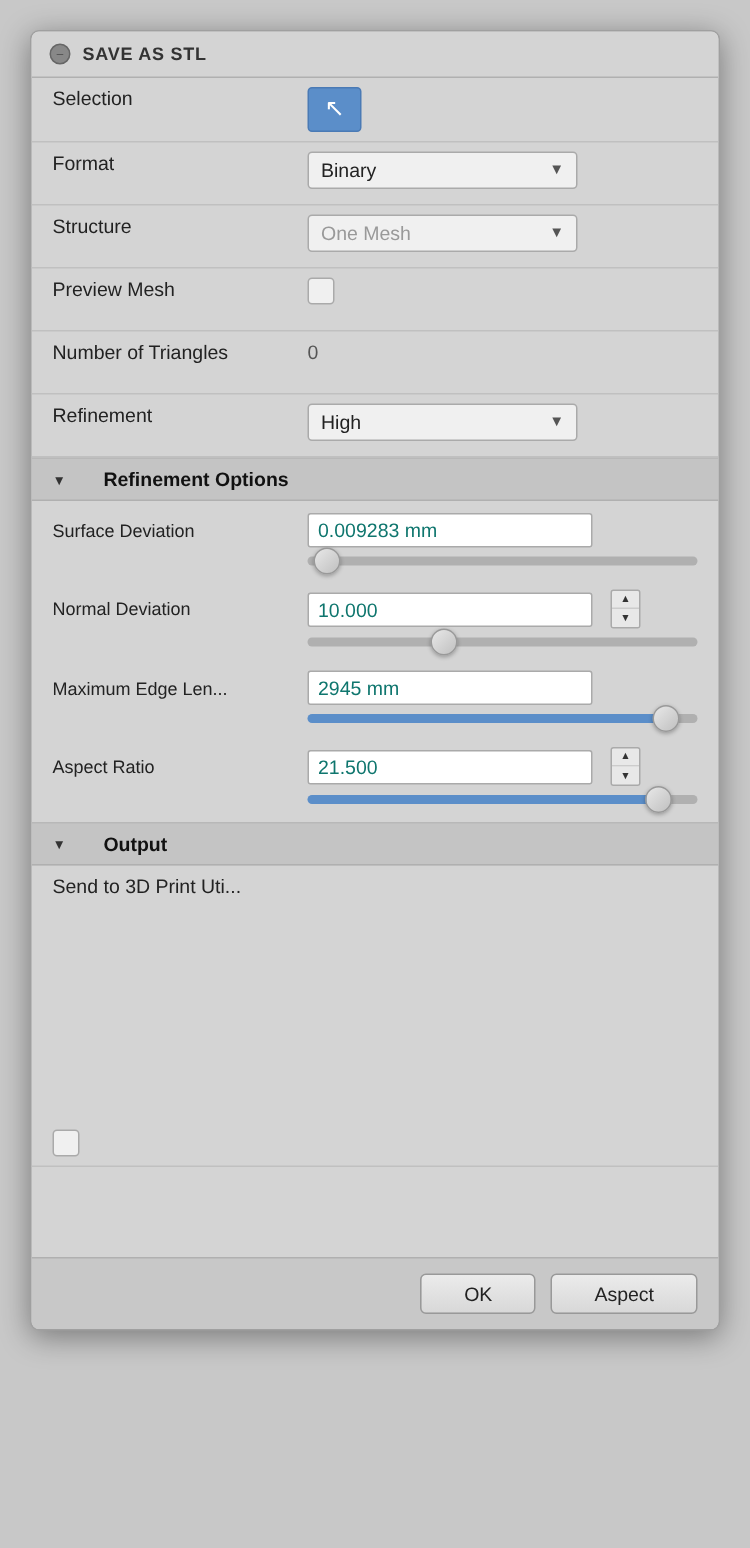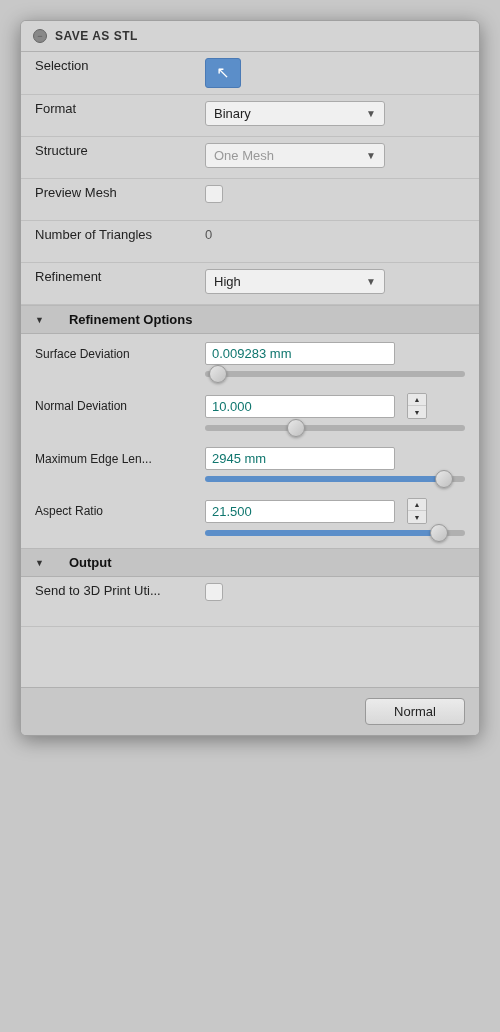--- a/index.html
+++ b/index.html
@@ -396,28 +396,29 @@
       <div class="slider-track blue-fill" style="--fill: 90%; background: linear-gradient(to right, #5b8ec9 90%, #b0b0b0 90%);">
         <div class="slider-thumb" style="left: 90%;"></div>
       </div>
     </div>
 
     <div class="section-header">
       <span class="triangle-icon">▼</span>
       <span class="section-header-text">Output</span>
     </div>
 
-    <div class="row" style="min-height: 50px;">
+    <div class="row" style="min-height: 50px; flex-direction: column;">
       <span class="row-label">Send to 3D Print Uti...</span>
       <div class="row-control">
         <div class="checkbox-wrapper"></div>
       </div>
     </div>
 
     <div style="height: 60px;"></div>
 
   </div>
 
   <div class="bottom-bar">
-    <button class="btn">Normal</button>
+    <button class="btn">OK</button>
+    <button class="btn">Aspect</button>
   </div>
 
 </div>
 
 </body></html>

